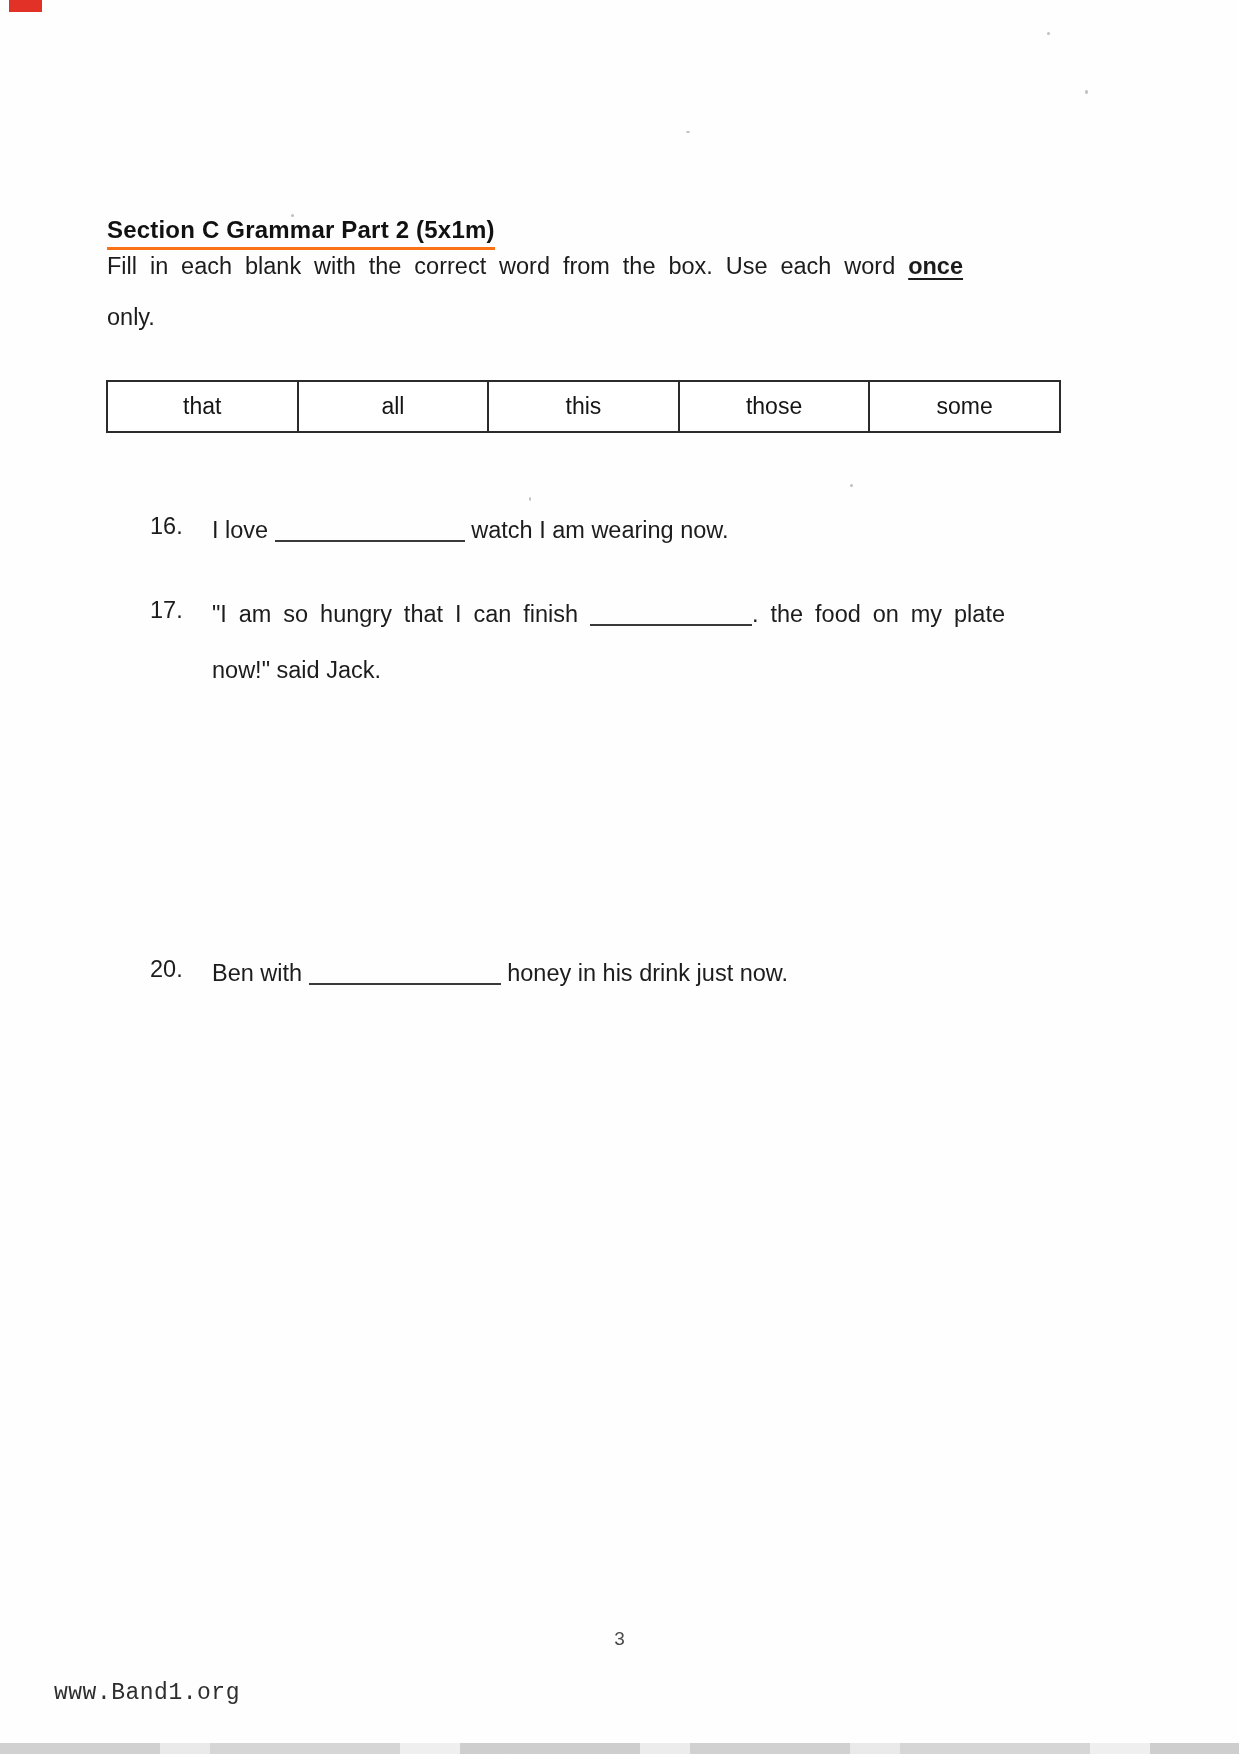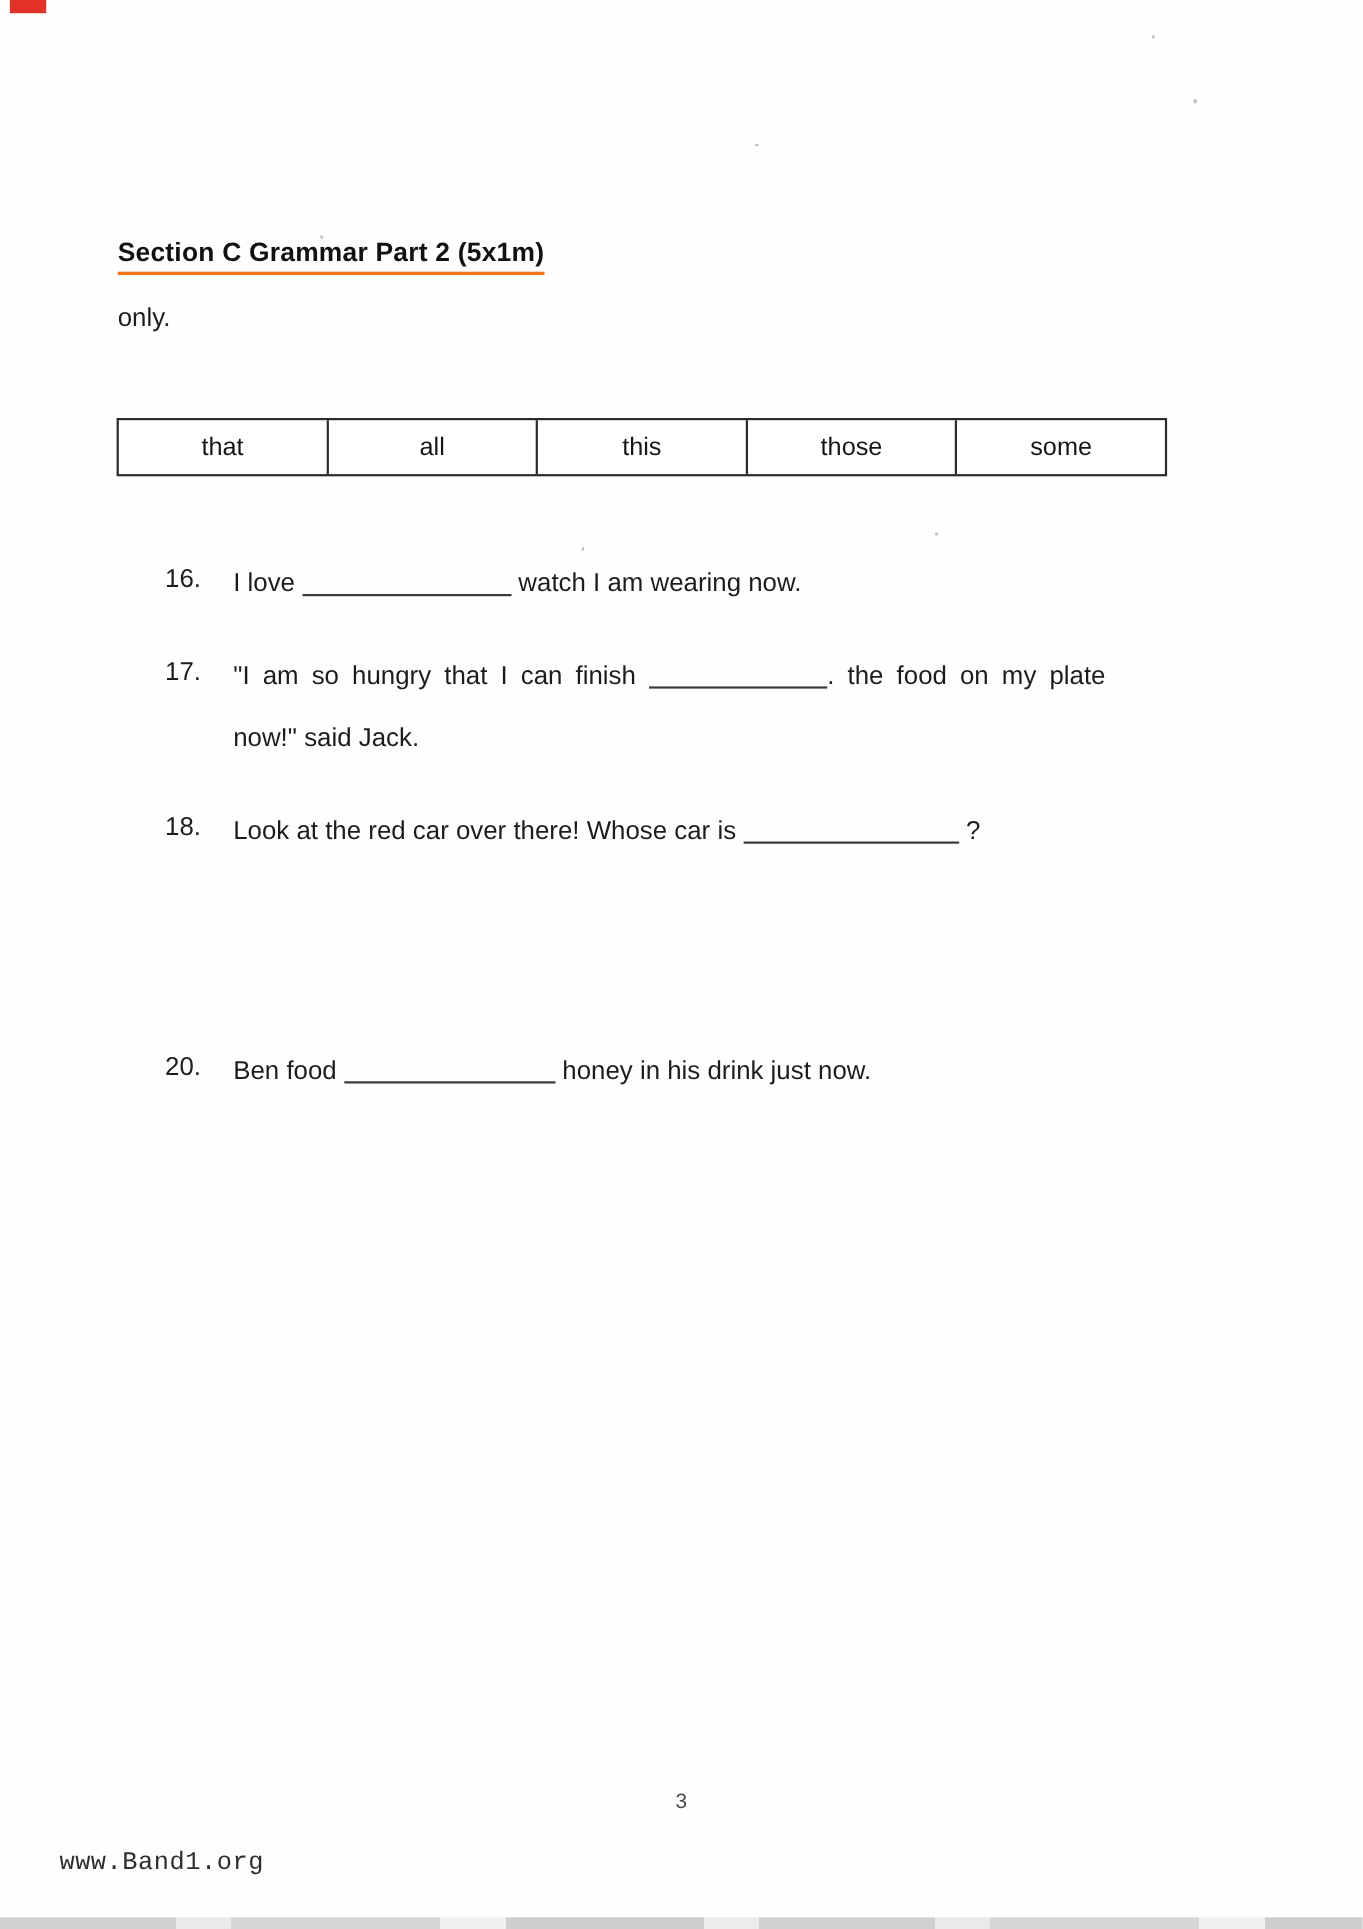--- a/index.html
+++ b/index.html
@@ -97,20 +97,21 @@
 </head>
 <body>
 
 <div class="page">
 
   <div class="corner-mark"></div>
 
   <h1 class="heading">Section C Grammar Part 2 (5x1m)</h1>
 
   <div class="instructions">
+    <span class="instr-line1"><span>Fill in each blank with the correct word from the box. Use each word</span> <span class="once">once</span></span>
     <span class="instr-line2">only.</span>
   </div>
 
   <div class="word-box">
     <div class="word-cell">that</div>
     <div class="word-cell">all</div>
     <div class="word-cell">this</div>
     <div class="word-cell">those</div>
     <div class="word-cell">some</div>
   </div>
@@ -125,34 +126,26 @@
   </div>
 
   <div class="question" id="q17">
     <span class="q-num">17.</span>
     <div class="q-body">
       <span class="just"><span>"I am so hungry that I can finish</span> <span class="blank"></span><span>. the food on my plate</span></span>
       <span class="line2">now!" said Jack.</span>
     </div>
   </div>
 
-  <div class="question" id="q18">
-    <span class="q-num">18.</span>
-    <div class="q-body">
-      <span>Look at the red car over there! Whose car is</span>
-      <span class="blank"></span>
-      <span>?</span>
-    </div>
-  </div>
 
 
   <div class="question" id="q20">
     <span class="q-num">20.</span>
     <div class="q-body">
-      <span>Ben food</span>
+      <span>Ben with</span>
       <span class="blank"></span>
       <span>honey in his drink just now.</span>
     </div>
   </div>
 
   <div class="page-num">3</div>
   <div class="watermark">www.Band1.org</div>
   <div class="bottom-bar"></div>
 
   <span class="speckle" style="left:1047px; top:32px;  width:3px; height:3px;"></span>

